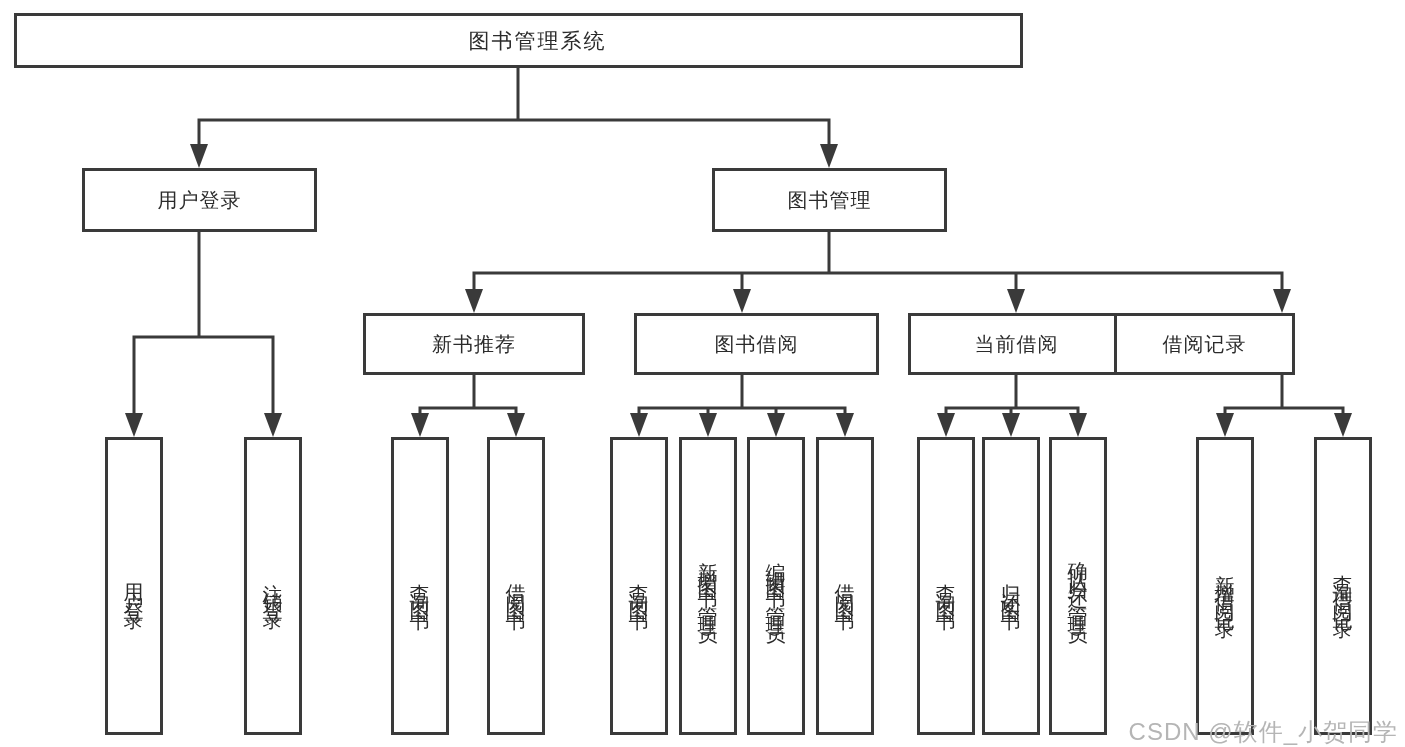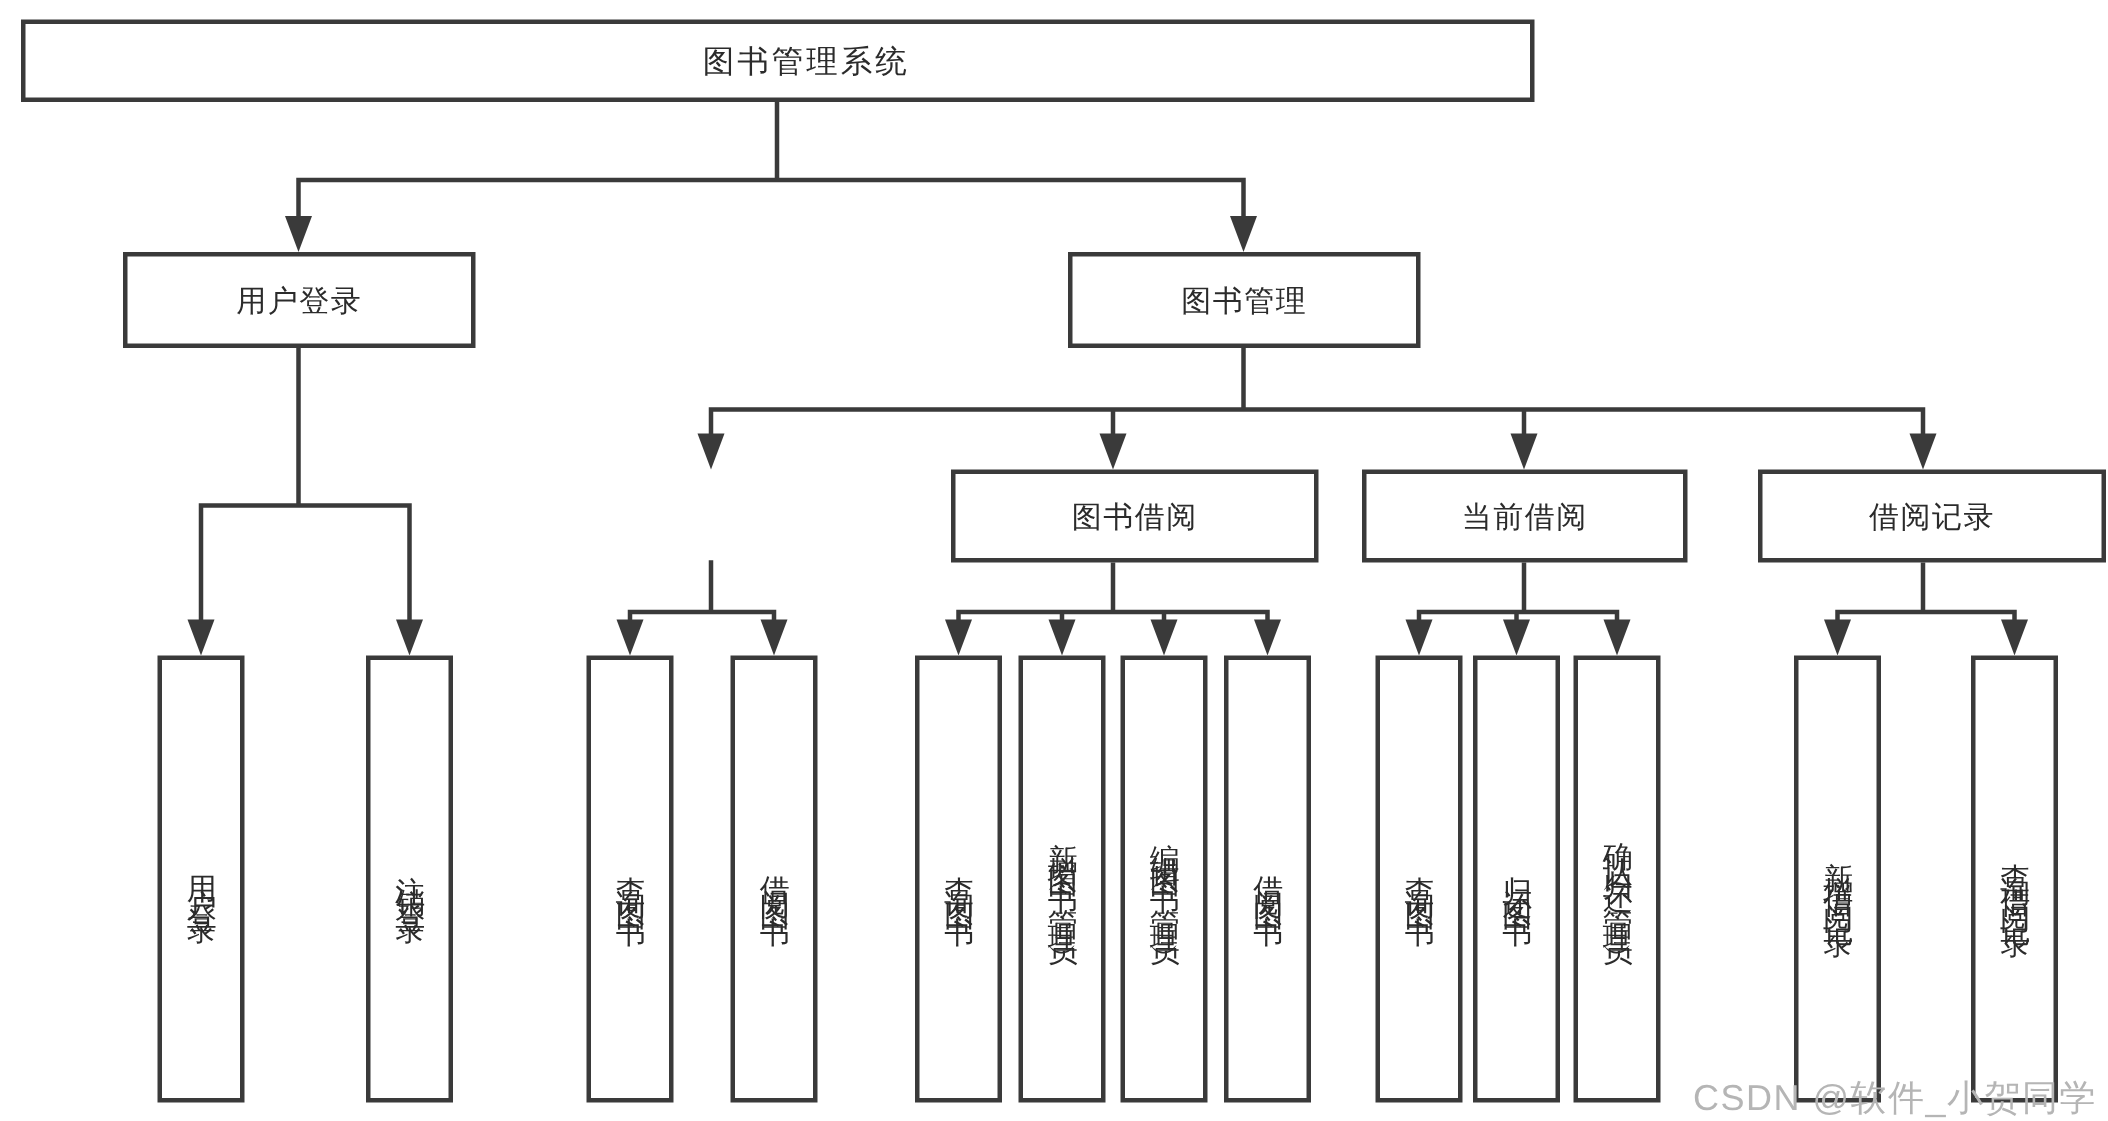--- a/index.html
+++ b/index.html
@@ -117,27 +117,30 @@
     <span class="root-label">图书管理系统</span>
   </div>
 
   <div class="node" style="left:82px; top:168px; width:235px; height:64px;">
     <span class="h-label">用户登录</span>
   </div>
   <div class="node" style="left:712px; top:168px; width:235px; height:64px;">
     <span class="h-label">图书管理</span>
   </div>
 
+  <div class="node" style="left:363px; top:313px; width:222px; height:62px;">
+    <span class="h-label">新书推荐</span>
+  </div>
   <div class="node" style="left:634px; top:313px; width:245px; height:62px;">
     <span class="h-label">图书借阅</span>
   </div>
   <div class="node" style="left:908px; top:313px; width:217px; height:62px;">
     <span class="h-label">当前借阅</span>
   </div>
-  <div class="node" style="left:1172px; top:313px; width:232px; height:62px;">
+  <div class="node" style="left:1114px; top:313px; width:181px; height:62px;">
     <span class="h-label">借阅记录</span>
   </div>
 
   <div class="node" style="left:105px; top:437px; width:58px; height:298px;">
     <span class="v-label">用户登录</span>
   </div>
   <div class="node" style="left:244px; top:437px; width:58px; height:298px;">
     <span class="v-label">注销登录</span>
   </div>
 

